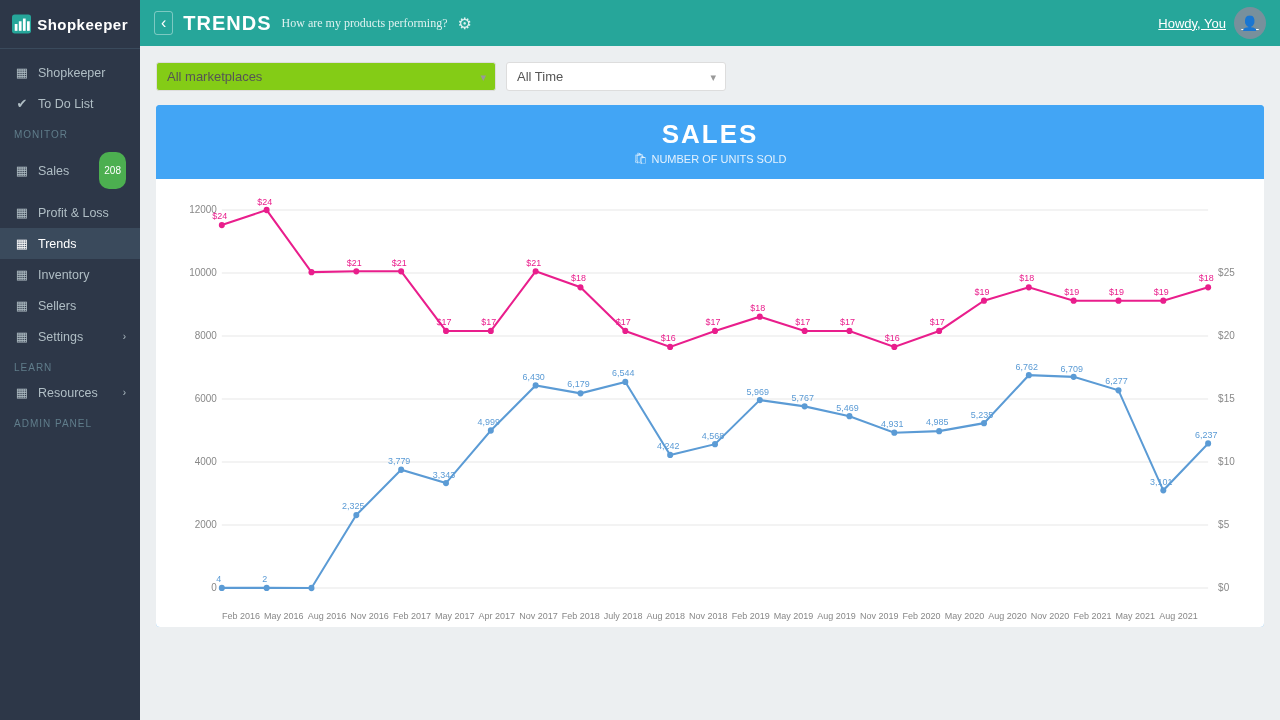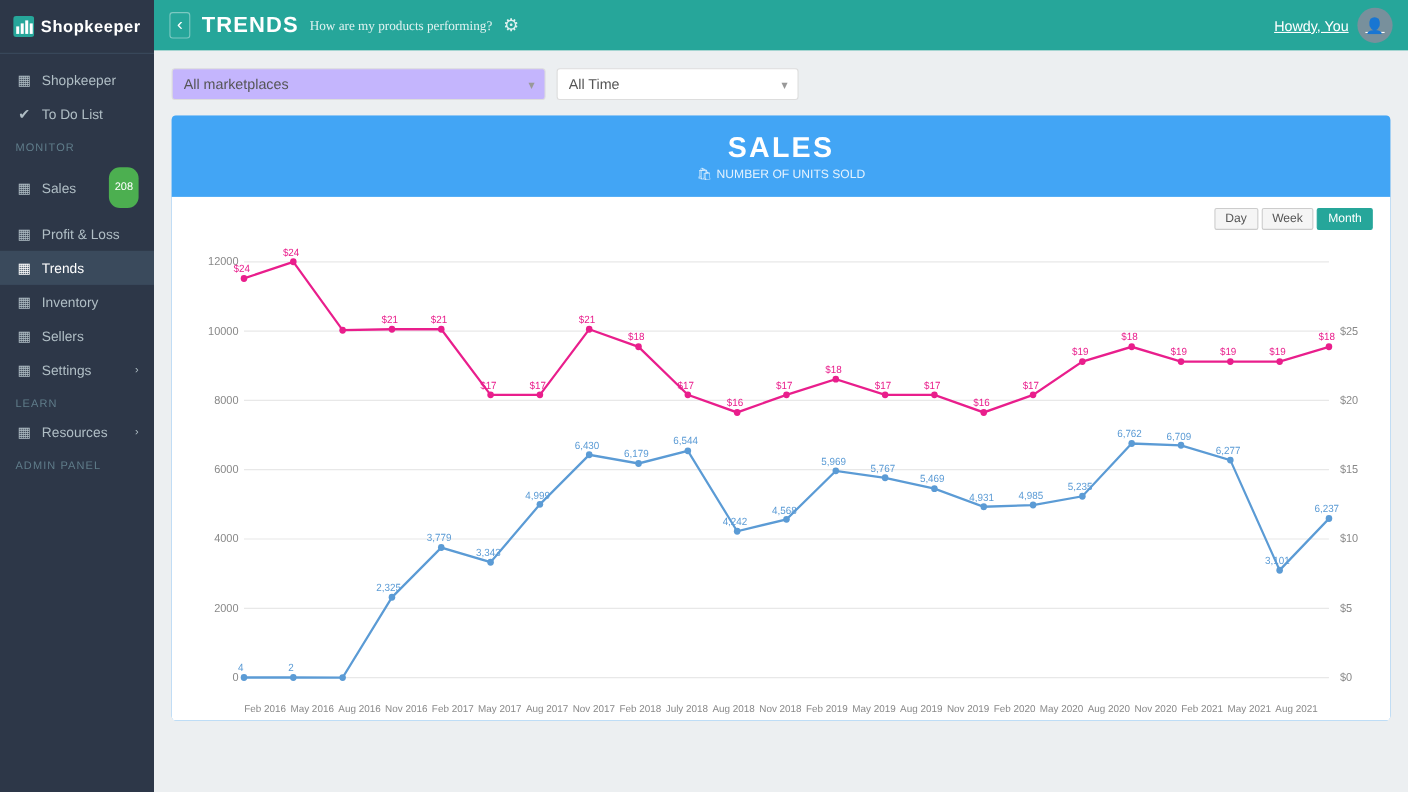--- a/index.html
+++ b/index.html
@@ -324,21 +324,21 @@
     <div class="user-area">
       <span>Howdy, You</span>
       <div class="avatar">👤</div>
     </div>
   </div>
 
   <div id="content">
 
     <div class="filters-row">
       <div style="position:relative; width:340px;">
-        <select class="filter-input" style="width:100%; padding:6px 28px 6px 10px; border:1px solid #ddd; border-radius:3px; background:#c4b5fd; font-size:13px; color:#555; appearance:none; -webkit-appearance:none; cursor:pointer;">
+        <select class="filter-input" style="width:100%; padding:6px 28px 6px 10px; border:1px solid #ddd; border-radius:3px; background:#84cc16; font-size:13px; color:#555; appearance:none; -webkit-appearance:none; cursor:pointer;">
           <option>All marketplaces</option>
         </select>
         <span style="position:absolute; right:10px; top:50%; transform:translateY(-50%); color:#999; pointer-events:none; font-size:11px;">▾</span>
       </div>
       <div style="position:relative; width:220px;">
         <select class="filter-input" style="width:100%; padding:6px 28px 6px 10px; border:1px solid #ddd; border-radius:3px; background:white; font-size:13px; color:#555; appearance:none; -webkit-appearance:none; cursor:pointer;">
           <option>All Time</option>
         </select>
         <span style="position:absolute; right:10px; top:50%; transform:translateY(-50%); color:#999; pointer-events:none; font-size:11px;">▾</span>
       </div>
@@ -347,25 +347,20 @@
     <div class="sales-card">
       <div class="sales-card-header">
         <div class="card-title">SALES</div>
         <div class="card-subtitle">
           <span>🛍</span>
           <span>NUMBER OF UNITS SOLD</span>
         </div>
       </div>
       <div class="sales-card-body">
 
-        <div class="chart-controls">
-          <button class="chart-btn">Day</button>
-          <button class="chart-btn">Week</button>
-          <button class="chart-btn active">Month</button>
-        </div>
 
         <div class="chart-container">
           <svg viewBox="0 0 1080 400" preserveAspectRatio="none">
 
             <defs>
               <style>
                 .grid-line { stroke: #e8e8e8; stroke-width: 1; }
                 .axis-label { font-size: 10px; fill: #888; }
               </style>
             </defs>
@@ -541,21 +536,21 @@
           </svg>
         </div>
 
         <div class="x-axis-labels">
           <span>Feb 2016</span>
           <span>May 2016</span>
           <span>Aug 2016</span>
           <span>Nov 2016</span>
           <span>Feb 2017</span>
           <span>May 2017</span>
-          <span>Aug 2017</span>
+          <span>Apr 2017</span>
           <span>Nov 2017</span>
           <span>Feb 2018</span>
           <span>July 2018</span>
           <span>Aug 2018</span>
           <span>Nov 2018</span>
           <span>Feb 2019</span>
           <span>May 2019</span>
           <span>Aug 2019</span>
           <span>Nov 2019</span>
           <span>Feb 2020</span>

